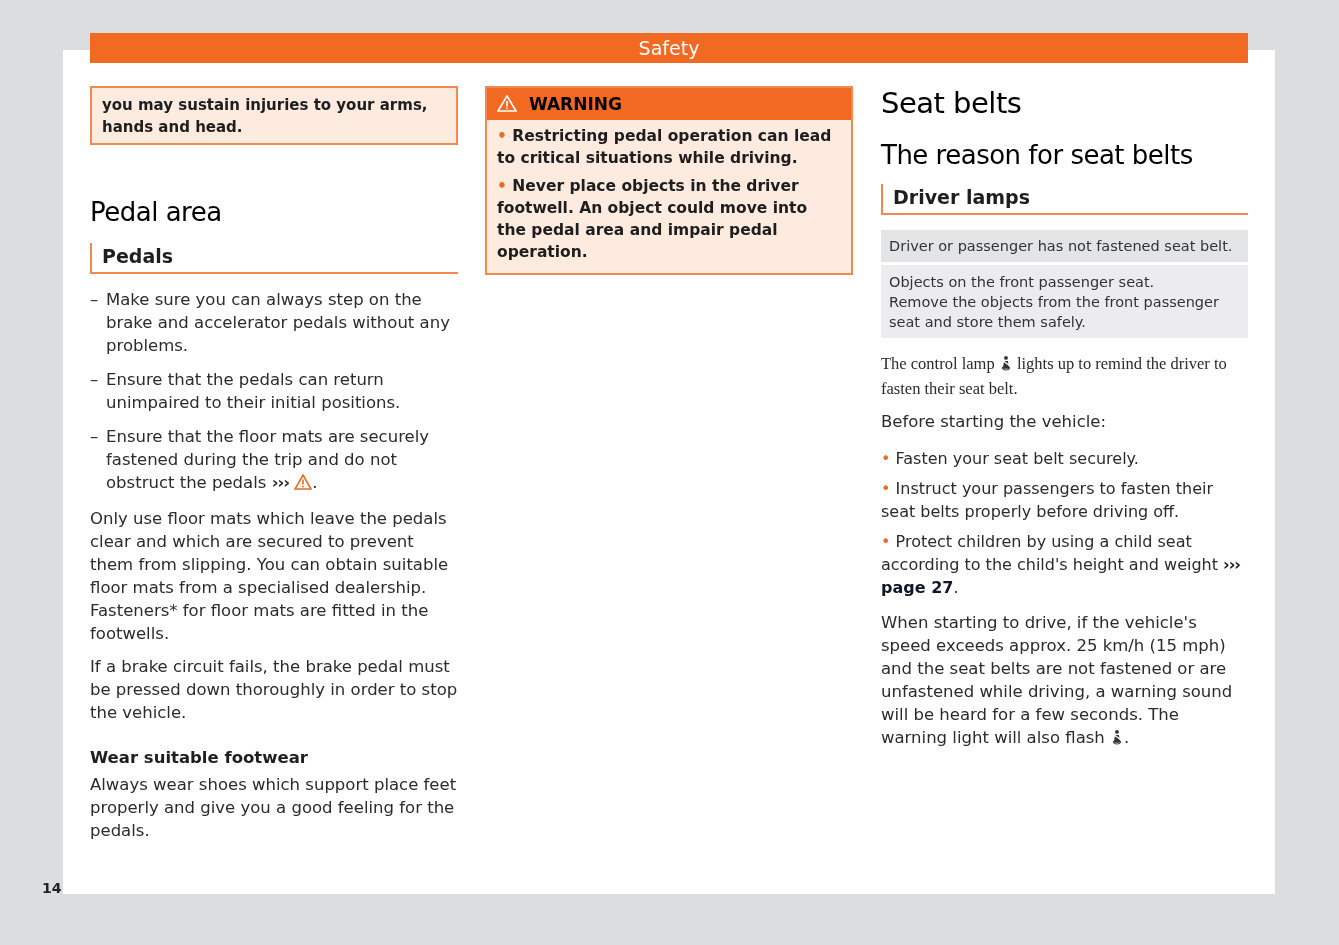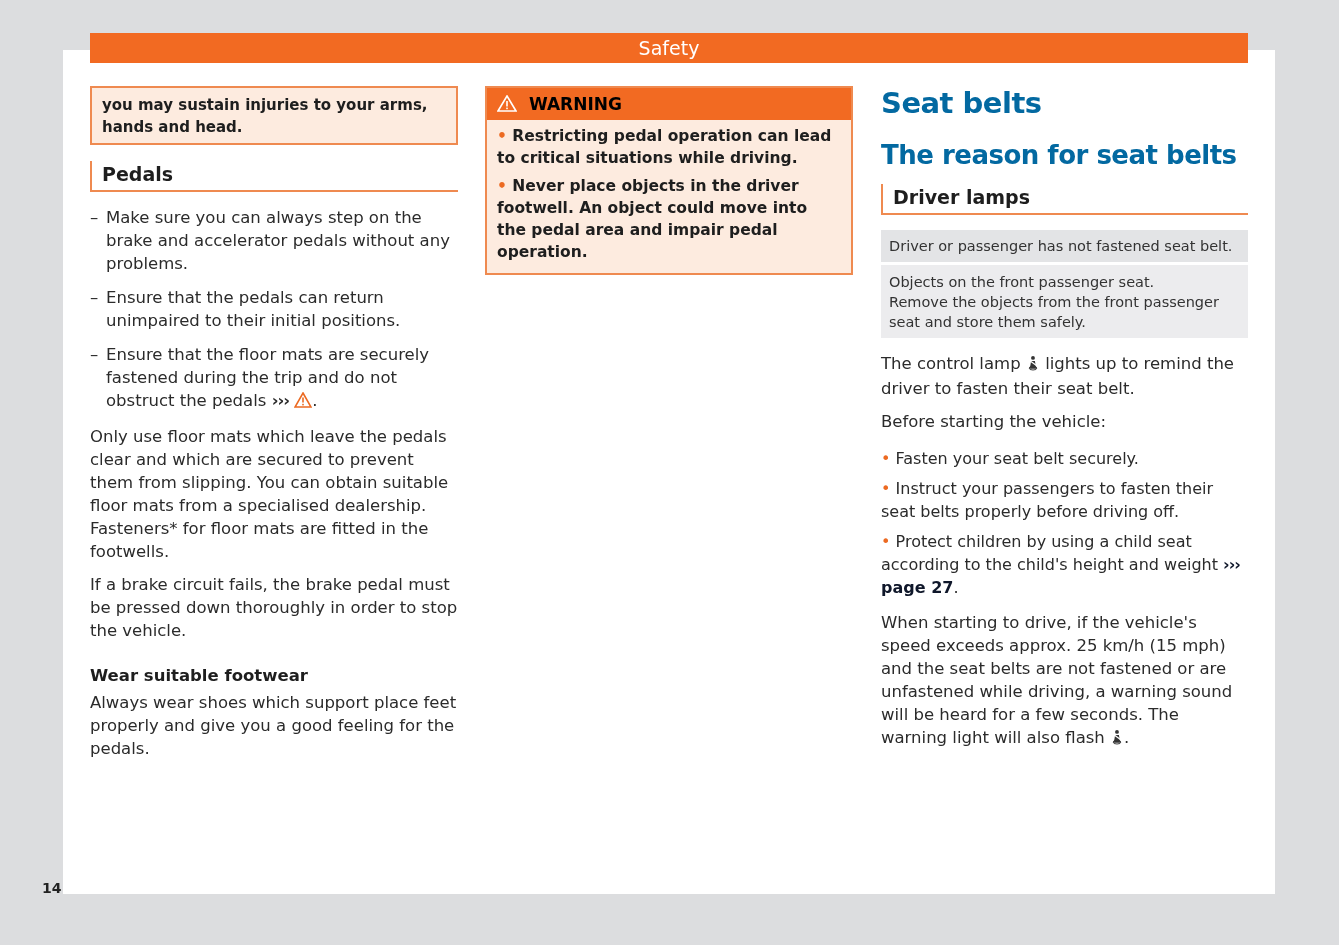--- a/index.html
+++ b/index.html
@@ -23,21 +23,21 @@
   }
   .col { position: absolute; }
   .col-left { left: 90px; top: 86px; width: 368px; }
   .col-mid { left: 485px; top: 86px; width: 368px; }
   .col-right { left: 881px; top: 86px; width: 367px; }
 
   .note-box {
     background: #fdebdf; border: 2px solid #ef8a50;
     padding: 6px 10px 5px 10px; font-size: 15px; font-weight: bold; line-height: 22px;
   }
-  .h1 { color: #0369a1; font-weight: bold; font-size: 26px; letter-spacing: -0.5px; }
+  .h1 { color: #000000; font-weight: normal; font-size: 26px; letter-spacing: -0.5px; }
   .h2 {
     font-weight: bold; font-size: 19px; padding: 2px 0 5px 10px;
     border-left: 2px solid #ef8a50; border-bottom: 2px solid #ef8a50;
   }
   .body-text { font-size: 16.5px; line-height: 23px; color: #2b2b2b; }
   .dash-list { list-style: none; margin: 0; padding: 0; }
   .dash-list li { position: relative; padding-left: 16px; margin-bottom: 11px; font-size: 16.5px; line-height: 23px; color: #2b2b2b; }
   .dash-list li .dash { position: absolute; left: 0; top: 0; }
   .p { margin: 0 0 10px 0; }
   .subhead { font-weight: bold; font-size: 16.5px; margin-bottom: 6px; }
@@ -74,20 +74,21 @@
 
 <div class="page"></div>
 <div class="header-bar">
   <span>Safety</span>
 </div>
 
 <div class="col col-left">
   <div class="note-box">
     <span>you may sustain injuries to your arms, hands and head.</span>
   </div>
+  <div class="h1" style="margin-top:52px;">Pedal area</div>
   <div class="h2" style="margin-top:16px;">Pedals</div>
   <ul class="dash-list" style="margin-top:14px;">
     <li><span class="dash">–</span><span>Make sure you can always step on the brake and accelerator pedals without any problems.</span></li>
     <li><span class="dash">–</span><span>Ensure that the pedals can return unimpaired to their initial positions.</span></li>
     <li><span class="dash">–</span><span>Ensure that the floor mats are securely fastened during the trip and do not obstruct the pedals</span>
       <span class="arrows">›››</span>
       <span class="inline-icon"><svg width="18" height="16" viewBox="0 0 18 16">
             <path d="M9 1 L17 15 L1 15 Z" fill="none" stroke="#ec6a22" stroke-width="1.6"></path>
             <rect x="8.2" y="5.5" width="1.6" height="5" fill="#ec6a22"></rect>
             <rect x="8.2" y="11.8" width="1.6" height="1.6" fill="#ec6a22"></rect>
@@ -127,21 +128,21 @@
   <div class="lamp-table">
     <div class="lamp-row">
       <div>Driver or passenger has not fastened seat belt.</div>
     </div>
     <div class="lamp-row light" style="padding-top:7px;">
       <div>Objects on the front passenger seat.</div>
       <div>Remove the objects from the front passenger seat and store them safely.</div>
     </div>
   </div>
 
-  <div class="body-text" style="margin-top:14px;">
+  <div class="body-text" style="margin-top:14px;font-family:Liberation Serif, serif;">
     <span>The control lamp</span>
     <span class="inline-icon"><svg width="14" height="16" viewBox="0 0 22 24">
           <circle cx="11" cy="4" r="3" fill="#333"></circle>
           <path d="M6 21 L8 9 L14 9 L16 21 Z" fill="#333"></path>
           <path d="M4 7 L18 17" stroke="#fff" stroke-width="2"></path>
           <ellipse cx="11" cy="20" rx="6" ry="3" fill="none" stroke="#333" stroke-width="1.5"></ellipse>
         </svg></span>
     <span>lights up to remind the driver to fasten their seat belt.</span>
   </div>
   <div class="body-text" style="margin-top:10px;">Before starting the vehicle:</div>

